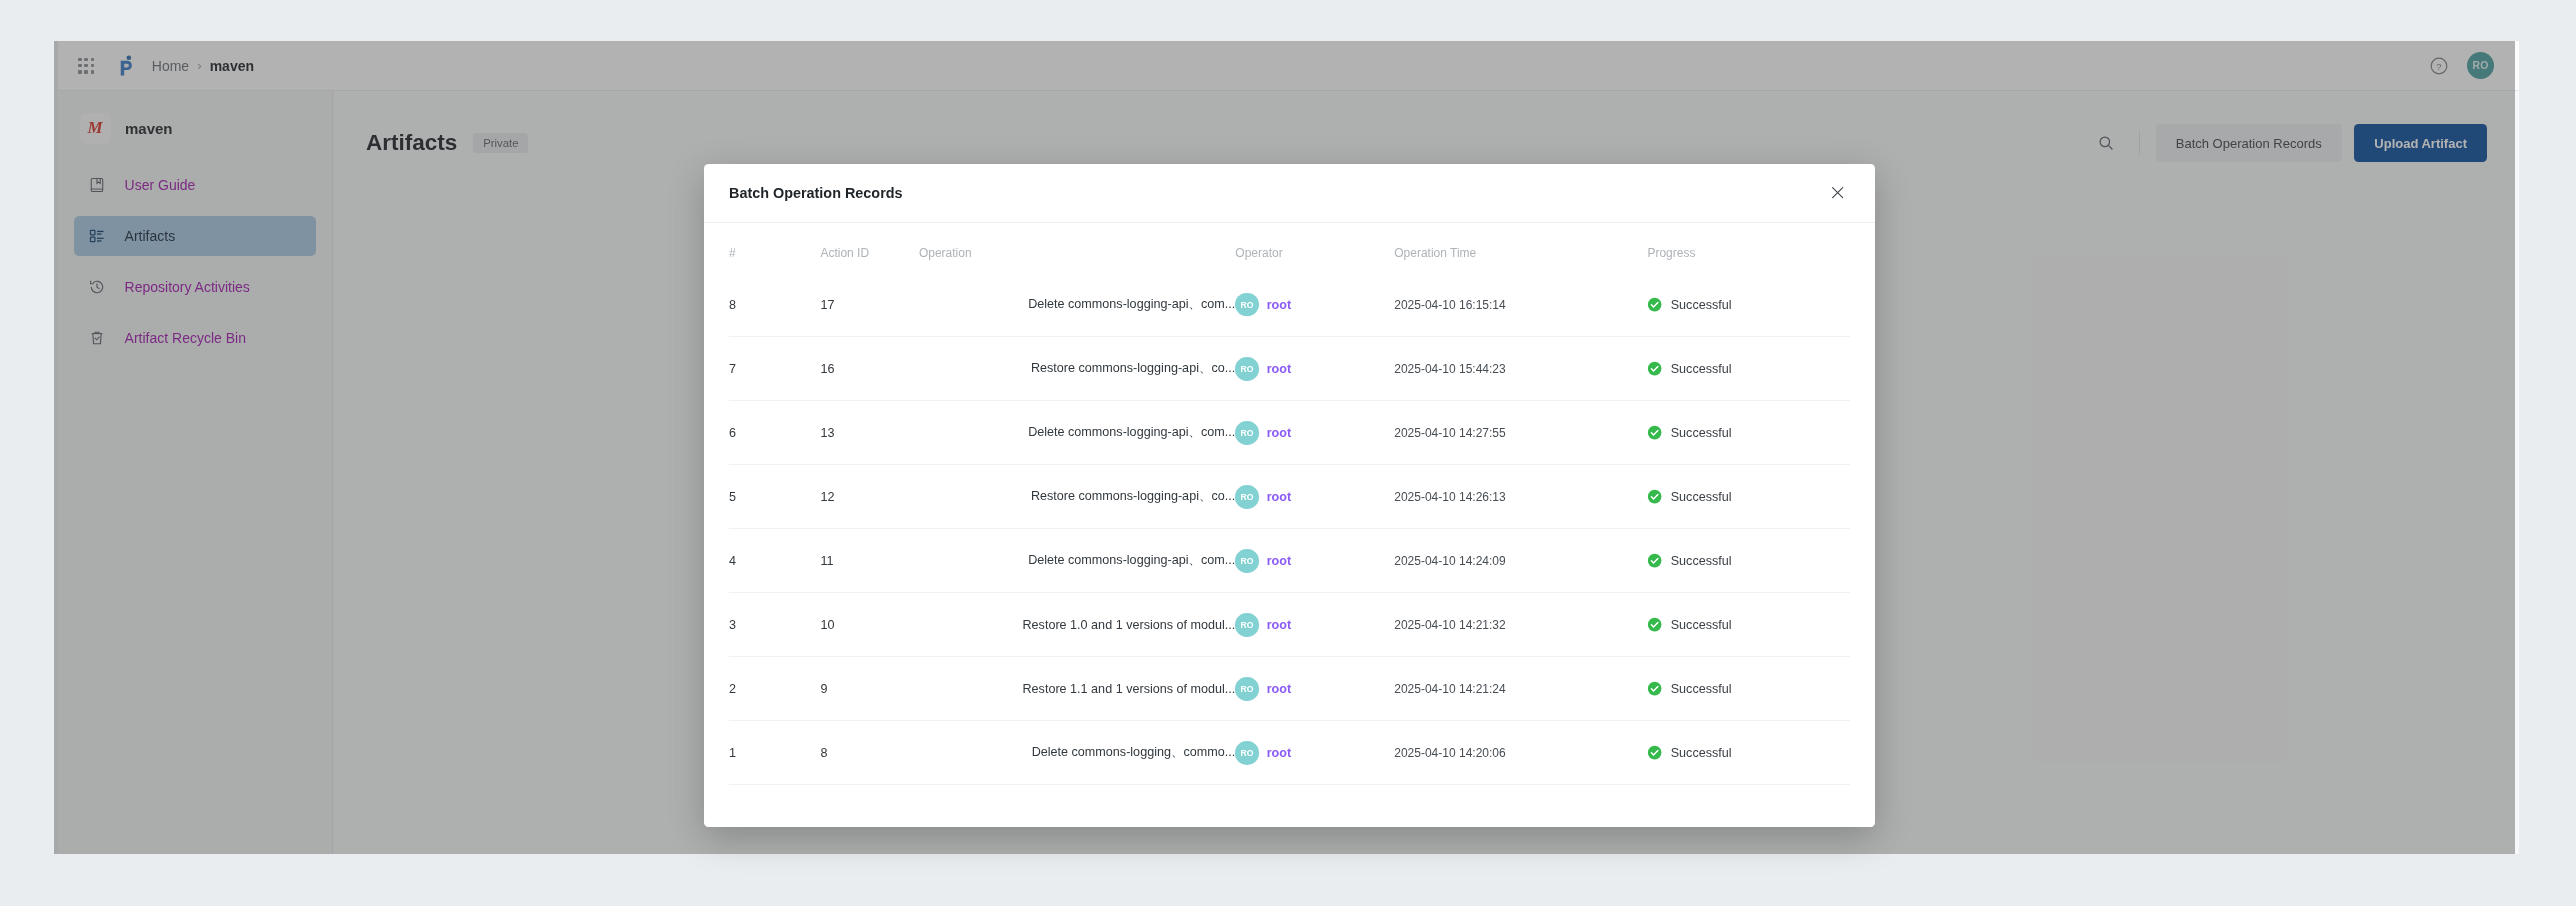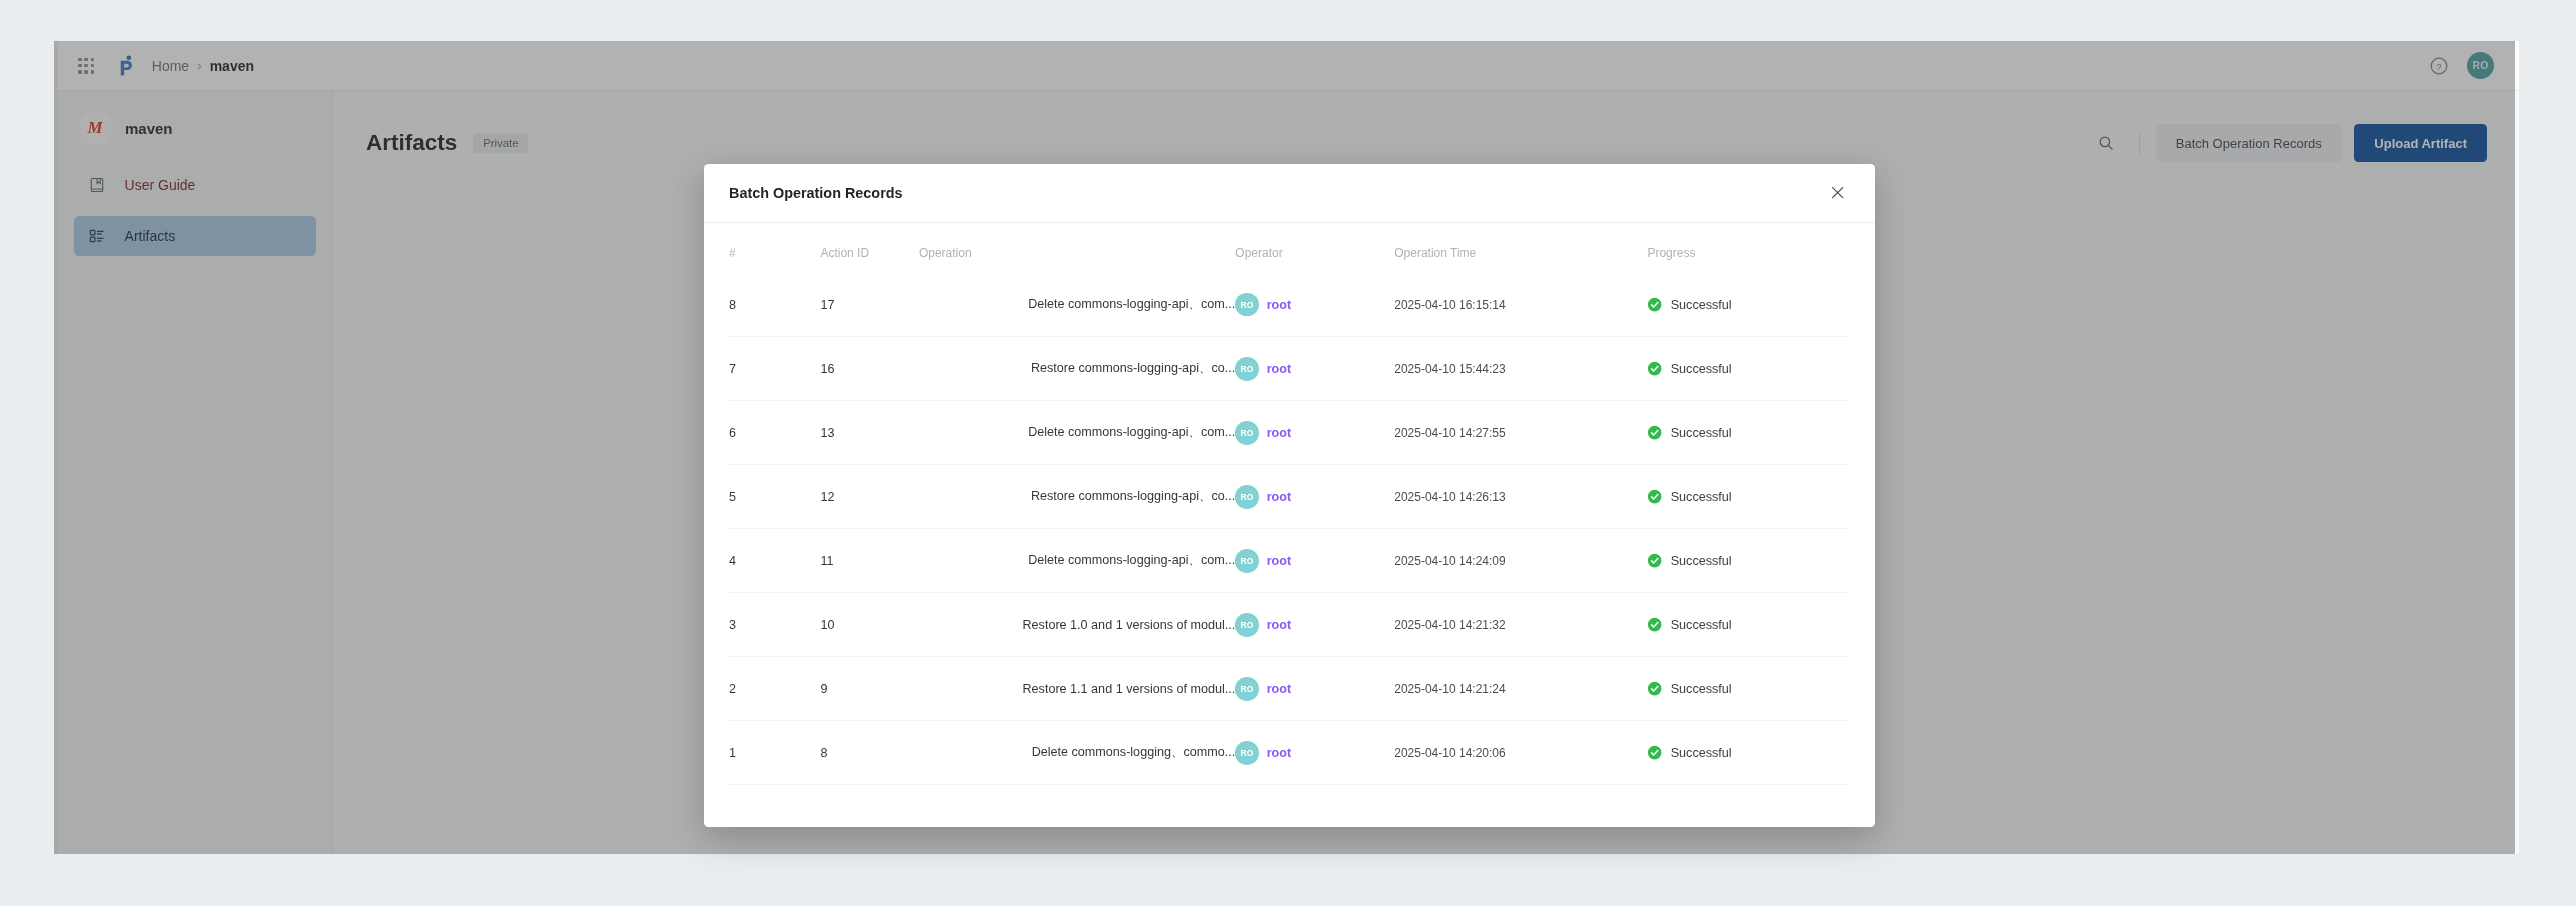--- a/index.html
+++ b/index.html
@@ -111,21 +111,21 @@
     padding-left: 5.4px;
     border-radius: 5.4px;
     cursor: pointer;
   }
   .nav-item + .nav-item { margin-top: 10.8px; }
   .nav-item.active { background: #a7c8e3; }
   .nav-ico {
     width: 20px; height: 20px; margin: 0 18px 0 7.2px;
     flex: 0 0 auto; display:flex; align-items:center; justify-content:center;
   }
-  .nav-label { font-size: 14px; color: #7f1d1d; }
+  .nav-label { font-size: 14px; color: #a21caf; }
   .nav-item.active .nav-label { color: #1b2b3a; }
 
   
   #main {
     position: absolute;
     left: 276px; top: 50px;
     width: 2185px; height: 763px;
     background: #f7f8f9;
   }
   #page-head {
@@ -292,21 +292,42 @@
           <rect x="3" y="12.5" width="5.5" height="5.5" rx="0.8" fill="none" stroke="#15406b" stroke-width="1.5"></rect>
           <line x1="11" y1="5.4" x2="19" y2="5.4" stroke="#15406b" stroke-width="1.6"></line>
           <line x1="11" y1="8.6" x2="16.5" y2="8.6" stroke="#15406b" stroke-width="1.6"></line>
           <line x1="11" y1="13.9" x2="19" y2="13.9" stroke="#15406b" stroke-width="1.6"></line>
           <line x1="11" y1="17.1" x2="16.5" y2="17.1" stroke="#15406b" stroke-width="1.6"></line>
         </svg>
       </span>
       <span class="nav-label">Artifacts</span>
     </div>
 
-
+    <div class="nav-item">
+      <span class="nav-ico">
+        <svg viewBox="0 0 22 22" width="18" height="18">
+          <path d="M4 11 a7 7 0 1 0 2.2-5.1" fill="none" stroke="#5c6369" stroke-width="1.35"></path>
+          <path d="M3.2 3.4 v3.6 h3.6" fill="none" stroke="#5c6369" stroke-width="1.35"></path>
+          <path d="M11 7.2 v4.1 l2.8 1.7" fill="none" stroke="#5c6369" stroke-width="1.35" stroke-linecap="round"></path>
+        </svg>
+      </span>
+      <span class="nav-label">Repository Activities</span>
+    </div>
+
+    <div class="nav-item">
+      <span class="nav-ico">
+        <svg viewBox="0 0 22 22" width="18" height="18">
+          <path d="M4.5 5.6 h13" stroke="#5c6369" stroke-width="1.35" fill="none"></path>
+          <path d="M8.6 5.6 v-1.7 h4.8 v1.7" stroke="#5c6369" stroke-width="1.35" fill="none"></path>
+          <path d="M5.9 5.6 l0.9 12.4 h8.4 l0.9-12.4" stroke="#5c6369" stroke-width="1.35" fill="none"></path>
+          <path d="M8.6 11.2 l1.9 2 3.1-3.4" stroke="#5c6369" stroke-width="1.35" fill="none" stroke-linecap="round"></path>
+        </svg>
+      </span>
+      <span class="nav-label">Artifact Recycle Bin</span>
+    </div>
   </div>
 
   <div id="main">
     <div id="page-head">
       <span class="page-title">Artifacts</span>
       <span class="vis-badge">Private</span>
 
       <div class="head-actions">
         <div class="search-btn">
           <svg viewBox="0 0 22 22" width="18" height="18">

